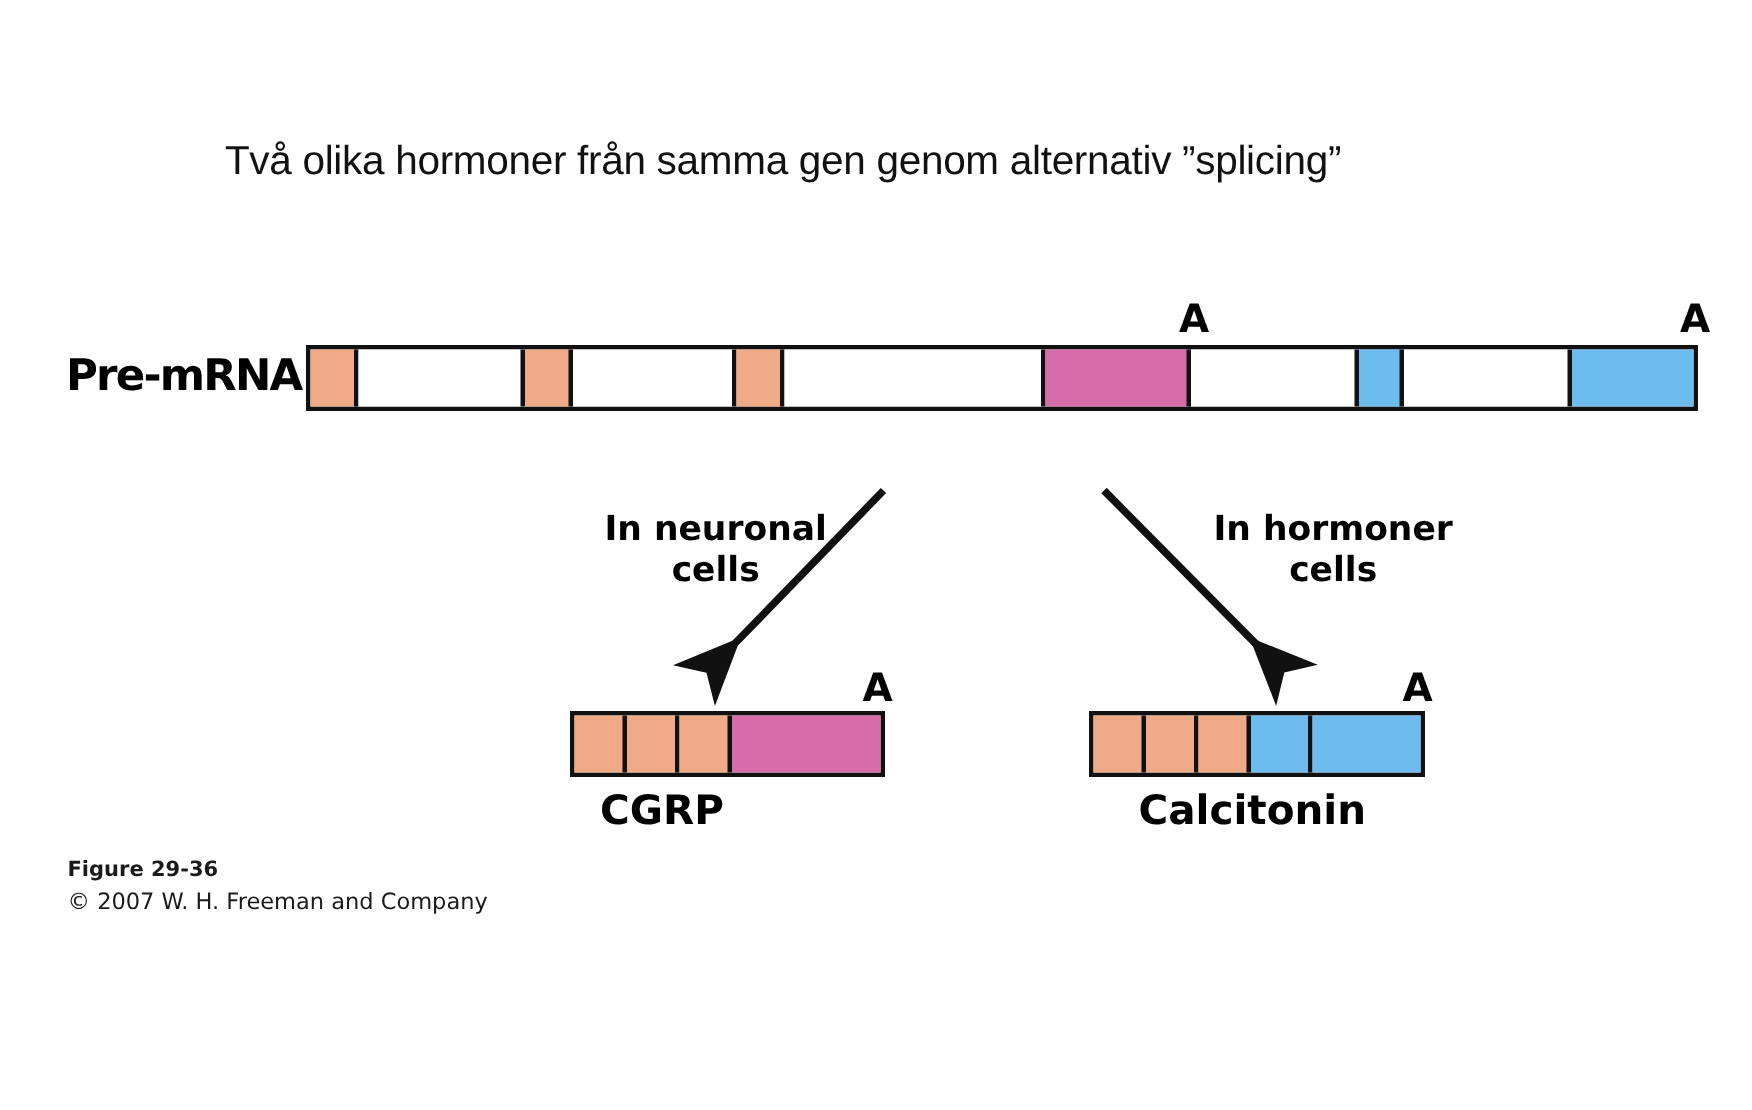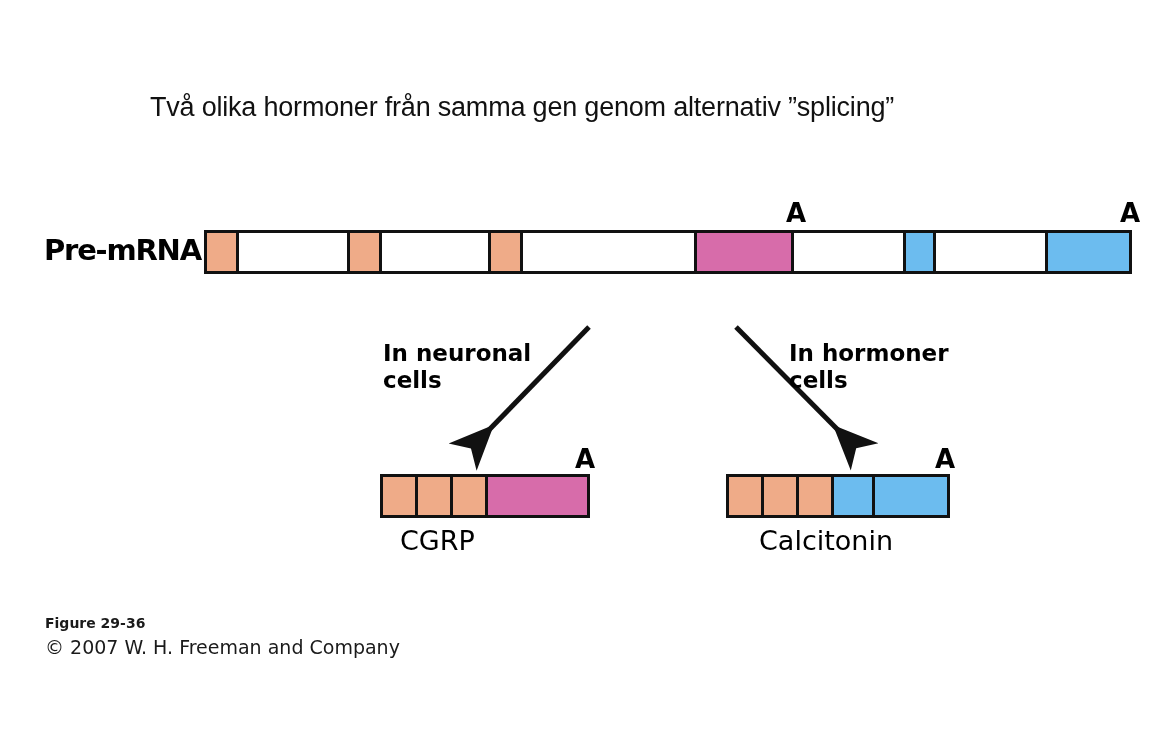--- a/index.html
+++ b/index.html
@@ -74,34 +74,35 @@
     font-family: "DejaVu Sans", sans-serif;
     line-height: 1;
   }
 
   
   .pathway-caption {
     position: absolute;
     font-size: 23px;
     font-weight: 700;
     font-family: "DejaVu Sans", sans-serif;
-    text-align: left;
+    text-align: center;
     line-height: 1.18;
     white-space: nowrap;
+    margin-left: 20px;
   }
   .arrow-svg {
     position: absolute;
     overflow: visible;
   }
 
   
   .product-name {
     position: absolute;
     font-size: 27px;
-    font-weight: 400;
+    font-weight: 700;
     font-family: "DejaVu Sans", sans-serif;
     text-align: center;
     white-space: nowrap;
   }
   #cgrp-bar {
     left: 380px;
     top: 474px;
     width: 210px;
     height: 44px;
   }
@@ -112,35 +113,34 @@
     height: 44px;
   }
 
   
   #credit {
     position: absolute;
     left: 45px;
     top: 570px;
     font-family: "DejaVu Sans", sans-serif;
     color: #1a1a1a;
-    margin-top: 43px;
   }
   #credit .credit-figure {
     font-size: 14px;
     font-weight: 700;
     line-height: 1.45;
   }
   #credit .credit-book {
     font-size: 14px;
     font-weight: 700;
     font-style: italic;
     line-height: 1.45;
   }
   #credit .credit-copyright {
-    font-size: 19px;
+    font-size: 15px;
     font-weight: 400;
     line-height: 1.5;
   }
 </style>
 </head>
 <body>
 
 <div id="figure-title">Två olika hormoner från samma gen genom alternativ ”splicing”</div>
 
 <div id="pre-mrna-label">Pre-mRNA</div>

